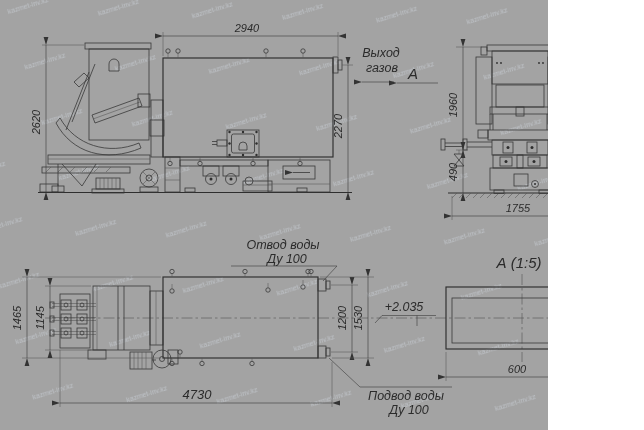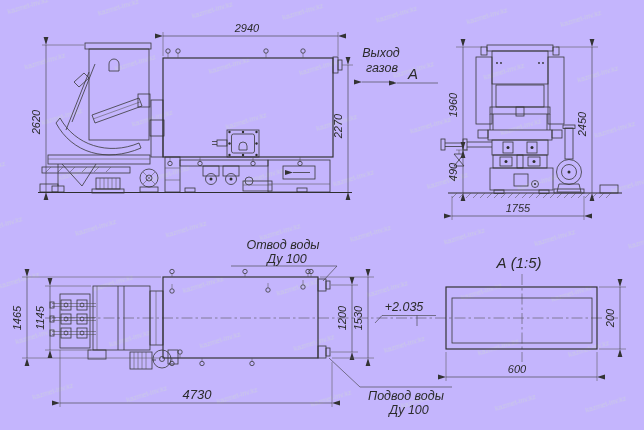--- a/index.html
+++ b/index.html
@@ -1,16 +1,16 @@
 <!DOCTYPE html>
 <html><head>
 <meta charset="utf-8">
 <style>
   html,body { margin:0; padding:0; background:#ffffff; }
-  .canvas { position:relative; width:644px; height:430px; background:#c4b5fd; overflow:hidden; }
+  .canvas { position:relative; width:548px; height:430px; background:#a3a3a3; overflow:hidden; }
   svg { display:block; }
   .thick { stroke:#2e2e2e; stroke-width:1.15; fill:none; }
   .med   { stroke:#383838; stroke-width:0.8;  fill:none; }
   .thin  { stroke:#555555; stroke-width:0.55; fill:none; }
   .dim   { stroke:#3a3a3a; stroke-width:0.6;  fill:none; }
   .cl    { stroke:#4a4a4a; stroke-width:0.55; fill:none; stroke-dasharray:11 3 2.5 3; }
   .dot   { fill:#2e2e2e; stroke:none; }
   text.d    { font:italic 11px "Liberation Sans", sans-serif; fill:#2b2b2b; }
   text.dbig { font:italic 13px "Liberation Sans", sans-serif; fill:#2b2b2b; }
   text.lbl  { font:italic 12.5px "Liberation Sans", sans-serif; fill:#2b2b2b; }

